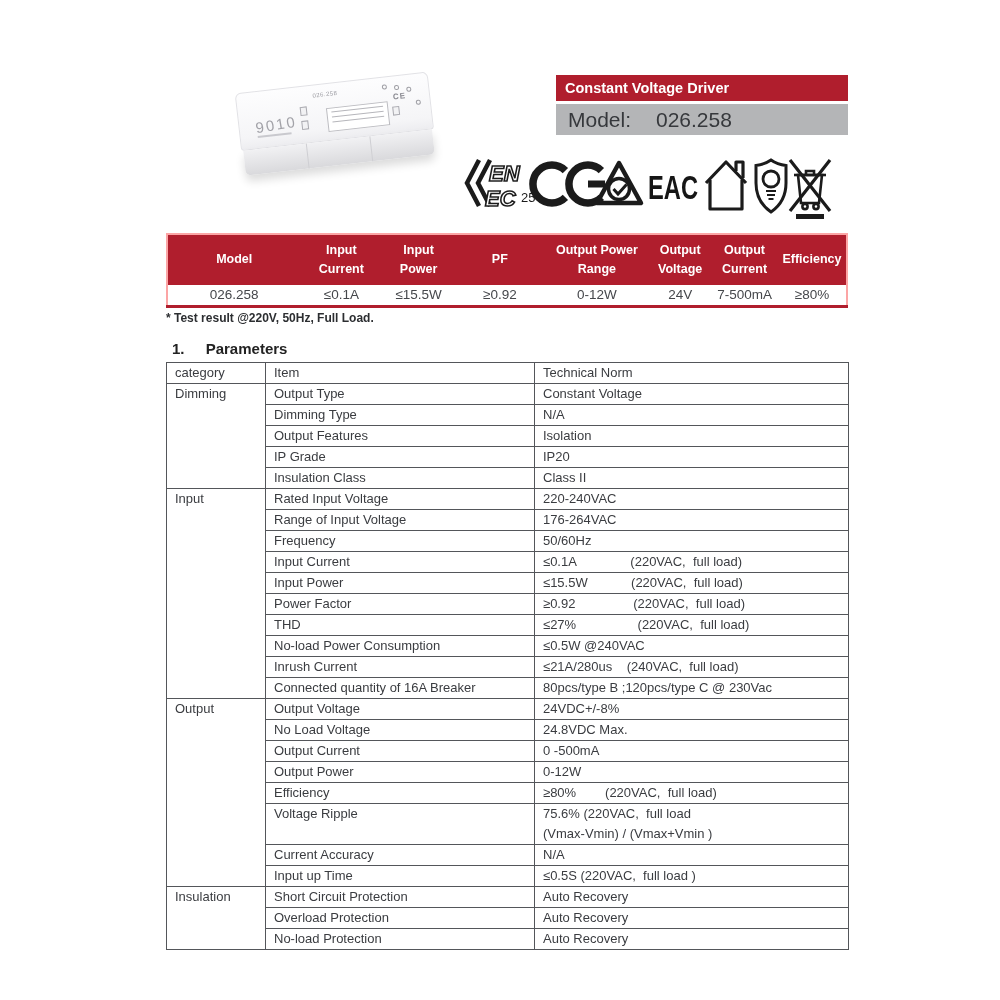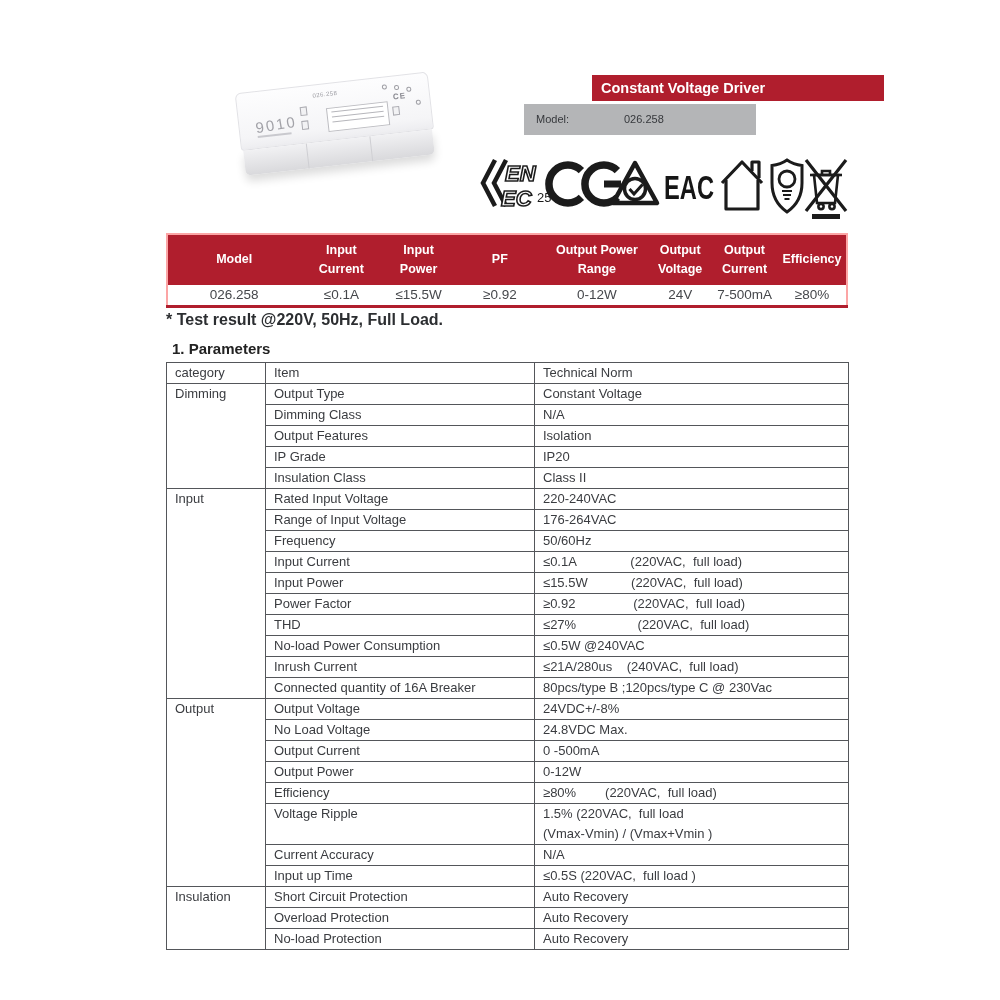--- a/index.html
+++ b/index.html
@@ -18,43 +18,43 @@
   .pb-brand-bar { position:absolute; left:17px; top:44px; width:34px; height:2px; background:#c9c9ce; }
   .pb-model { position:absolute; left:76px; top:7px; font-size:6px; color:#9a9aa0; letter-spacing:0.5px; }
   .pb-chip { position:absolute; width:7px; height:9px; border:1px solid #aaaab0; background:#f2f2f4; }
   .pb-label { position:absolute; left:88px; top:24px; width:62px; height:24px; border:1px solid #bcbcc1; background:#fff; padding:3px 4px; }
   .pb-label i { display:block; height:1px; background:#b6b6bb; margin-bottom:4px; }
   .pb-ce { position:absolute; left:156px; top:16px; font-size:8px; font-weight:bold; color:#8d8d94; letter-spacing:1px; }
   .pb-dot { position:absolute; width:5px; height:5px; border:1px solid #a0a0a6; border-radius:50%; }
 
   
   .title-red { position:absolute; left:556px; top:75px; width:292px; height:26px; background:#b01e2d;
-               color:#fff; font-size:14.5px; font-weight:bold; line-height:26px; padding-left:9px;margin-left:36px; }
-  .title-gray { position:absolute; left:524px; top:104px; width:232px; height:31px; background:#b4b5b7;
-                color:#36383c; font-size:11px; line-height:31px; }
+               color:#fff; font-size:14.5px; font-weight:bold; line-height:26px; padding-left:9px; }
+  .title-gray { position:absolute; left:556px; top:104px; width:292px; height:31px; background:#b4b5b7;
+                color:#36383c; font-size:21px; line-height:31px; }
   .title-gray .lbl { position:absolute; left:12px; }
   .title-gray .val { position:absolute; left:100px; }
 
   
-  .certs { position:absolute; left:480px; top:151px; width:370px; height:70px; }
+  .certs { position:absolute; left:464px; top:151px; width:370px; height:70px; }
   .certs svg { display:block; }
 
   
   table.sum { position:absolute; left:166px; top:233px; width:682px; border-collapse:collapse;
               background:#b01e2d; border:2px solid #fca5a5; }
   table.sum th { color:#fff; font-size:12.5px; font-weight:bold; text-align:center; vertical-align:middle;
                  height:51px; white-space:pre-line; line-height:1.55; padding:0 1px; }
   table.sum td { background:#fff; color:#45474b; font-size:13.5px; text-align:center; height:21px;
                  border-bottom:3px solid #b01e2d; }
 
   
-  .footnote { position:absolute; left:166px; top:311px; font-size:16px; font-weight:bold; color:#2c2e31; }
+  .footnote { position:absolute; left:166px; top:311px; font-size:12px; font-weight:bold; color:#2c2e31; }
   .sec-head { position:absolute; left:172px; top:340px; font-size:15px; font-weight:bold; color:#222; }
   .sec-head .num { display:inline-block; }
-  .sec-head .ttl { display:inline-block; }
+  .sec-head .ttl { display:inline-block; margin-left:17px; }
 
   
   table.params { position:absolute; left:166px; top:362px; width:682px; border-collapse:collapse; table-layout:fixed; }
   table.params td { border:1.5px solid #54565a; font-size:13px; color:#3a3c40;
                     height:20px; line-height:20px; vertical-align:middle; padding:0 1px 0 8px; }
   table.params td.cat  { vertical-align:top; padding-top:0; }
   table.params td.norm { white-space:pre-wrap; }
 </style>
 </head>
 <body>
@@ -191,21 +191,21 @@
     <td class="item">Item</td>
     <td class="norm">Technical Norm</td>
   </tr>
 
   <tr>
     <td class="cat" rowspan="5">Dimming</td>
     <td class="item">Output Type</td>
     <td class="norm">Constant Voltage</td>
   </tr>
   <tr>
-        <td class="item">Dimming Class</td>
+        <td class="item">Dimming Type</td>
         <td class="norm">N/A</td>
       </tr>
   <tr>
         <td class="item">Output Features</td>
         <td class="norm">Isolation</td>
       </tr>
   <tr>
         <td class="item">IP Grade</td>
         <td class="norm">IP20</td>
       </tr>
@@ -272,21 +272,21 @@
   <tr>
         <td class="item">Output Power</td>
         <td class="norm">0-12W</td>
       </tr>
   <tr>
         <td class="item">Efficiency</td>
         <td class="norm">≥80%        (220VAC,  full load)</td>
       </tr>
   <tr>
         <td class="item" style="vertical-align:top;">Voltage Ripple</td>
-        <td class="norm">1.5% (220VAC,  full load
+        <td class="norm">75.6% (220VAC,  full load
 (Vmax-Vmin) / (Vmax+Vmin )</td>
       </tr>
   <tr>
         <td class="item">Current Accuracy</td>
         <td class="norm">N/A</td>
       </tr>
   <tr>
         <td class="item">Input up Time</td>
         <td class="norm">≤0.5S (220VAC,  full load )</td>
       </tr>

